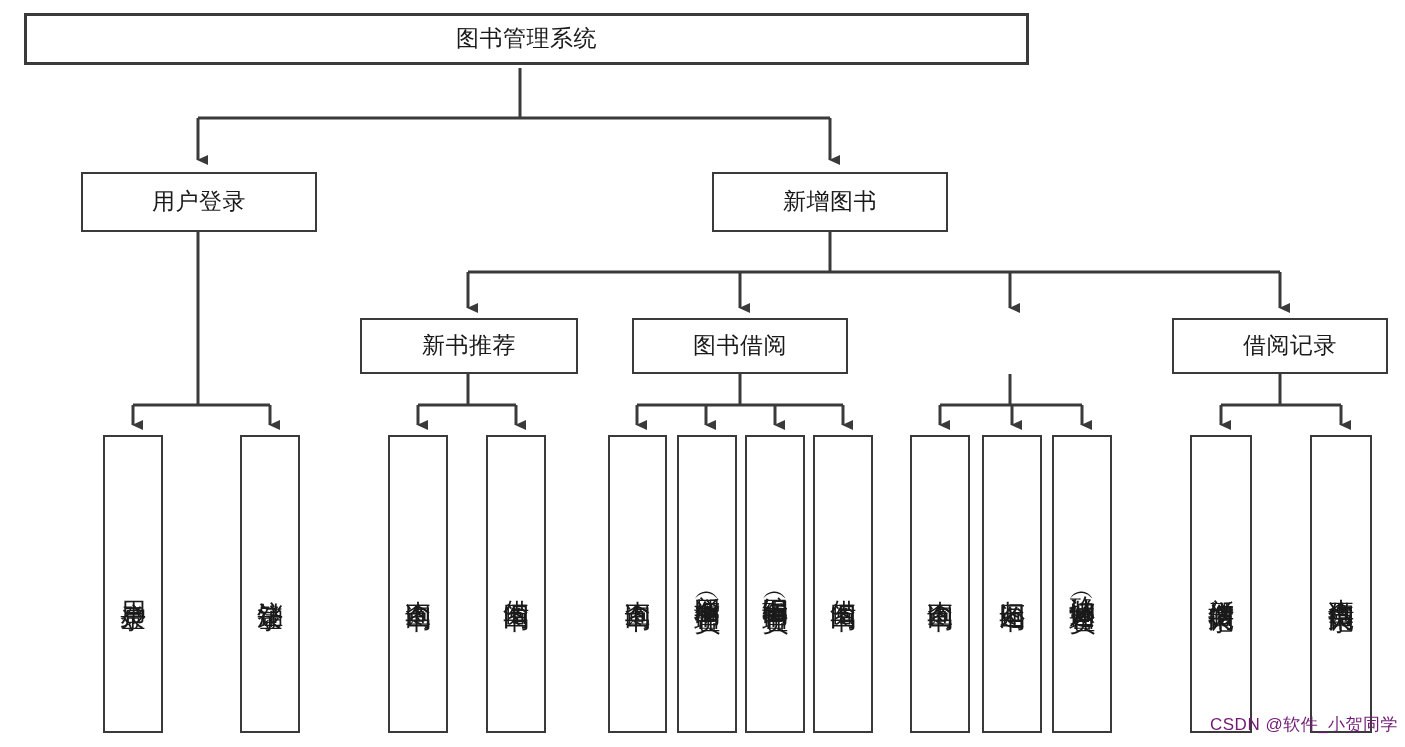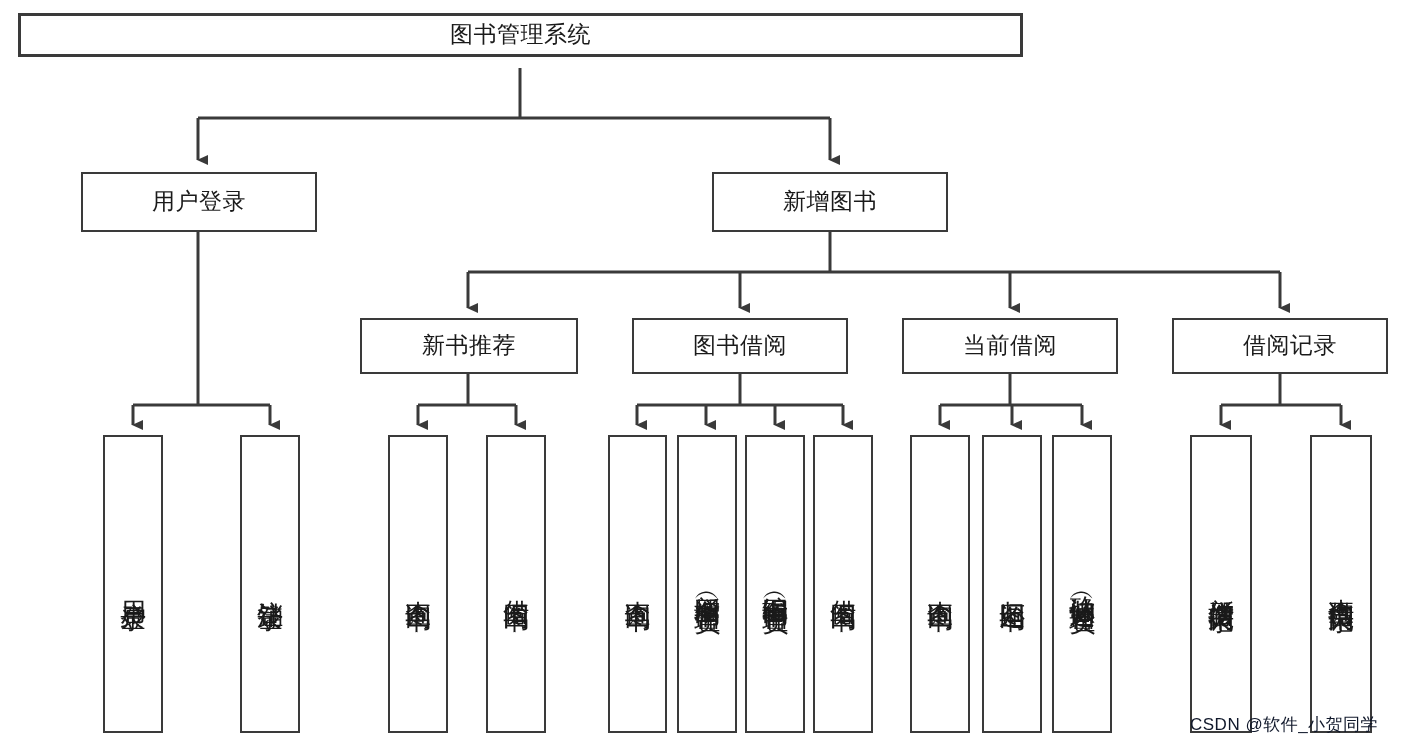--- a/index.html
+++ b/index.html
@@ -52,23 +52,24 @@
     text-orientation: upright;
     font-size: 26px;
     line-height: 1.28;
     letter-spacing: 2px;
     white-space: normal;
     max-height: 100%;
   }
   .watermark {
     position: absolute;
     font-size: 17px;
-    color: #0f172a;
+    color: #701a75;
     white-space: nowrap;
     letter-spacing: 0.5px;
+    padding-left: 20px;
   }
 </style>
 </head>
 <body>
 
 <div id="canvas">
 
   <svg id="edges" viewBox="0 0 1405 747" xmlns="http://www.w3.org/2000/svg">
     <defs>
       <marker id="arw" markerWidth="10" markerHeight="11" refX="5" refY="10" orient="auto" markerUnits="userSpaceOnUse">
@@ -112,39 +113,36 @@
       <path d="M1012,405 L1012,425" marker-end="url(#arw)"></path>
       <path d="M1082,405 L1082,425" marker-end="url(#arw)"></path>
 
       <path d="M1280,374 L1280,405"></path>
       <path d="M1221,405 L1341,405"></path>
       <path d="M1221,405 L1221,425" marker-end="url(#arw)"></path>
       <path d="M1341,405 L1341,425" marker-end="url(#arw)"></path>
     </g>
   </svg>
 
-  <div class="node root" style="left:18px; top:13px; width:1005px; height:44px;">
+  <div class="node root" style="left:24px; top:13px; width:1005px; height:52px;">
     <span class="node-label">图书管理系统</span>
   </div>
 
   <div class="node" style="left:81px; top:172px; width:236px; height:60px;">
     <span class="node-label">用户登录</span>
   </div>
   <div class="node" style="left:712px; top:172px; width:236px; height:60px;">
     <span class="node-label">新增图书</span>
   </div>
 
   <div class="node" style="left:360px; top:318px; width:218px; height:56px;">
     <span class="node-label">新书推荐</span>
   </div>
   <div class="node" style="left:632px; top:318px; width:216px; height:56px;">
     <span class="node-label">图书借阅</span>
-  </div>
-  <div class="node" style="left:902px; top:318px; width:216px; height:56px;">
-    <span class="node-label">当前借阅</span>
   </div>
   <div class="node" style="left:1172px; top:318px; width:216px; height:56px;padding-left:20px;">
     <span class="node-label">借阅记录</span>
   </div>
 
   <div class="node leaf" style="left:103px; top:435px; width:60px; height:298px;">
     <span class="node-label">用户登录</span>
   </div>
   <div class="node leaf" style="left:240px; top:435px; width:60px; height:298px;">
     <span class="node-label">注销登录</span>

